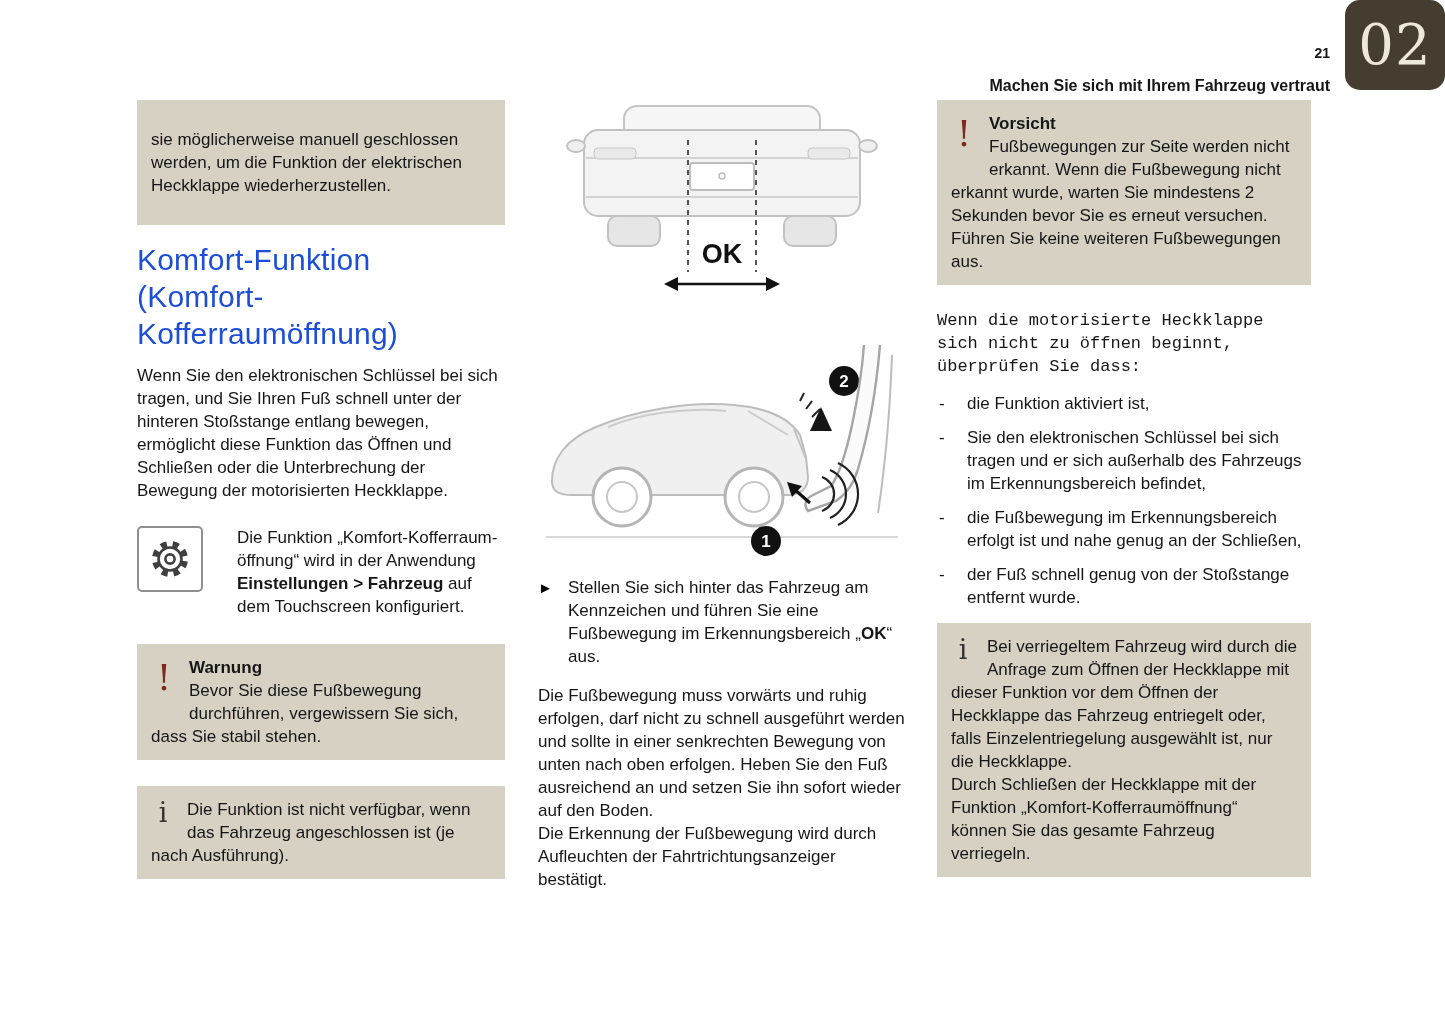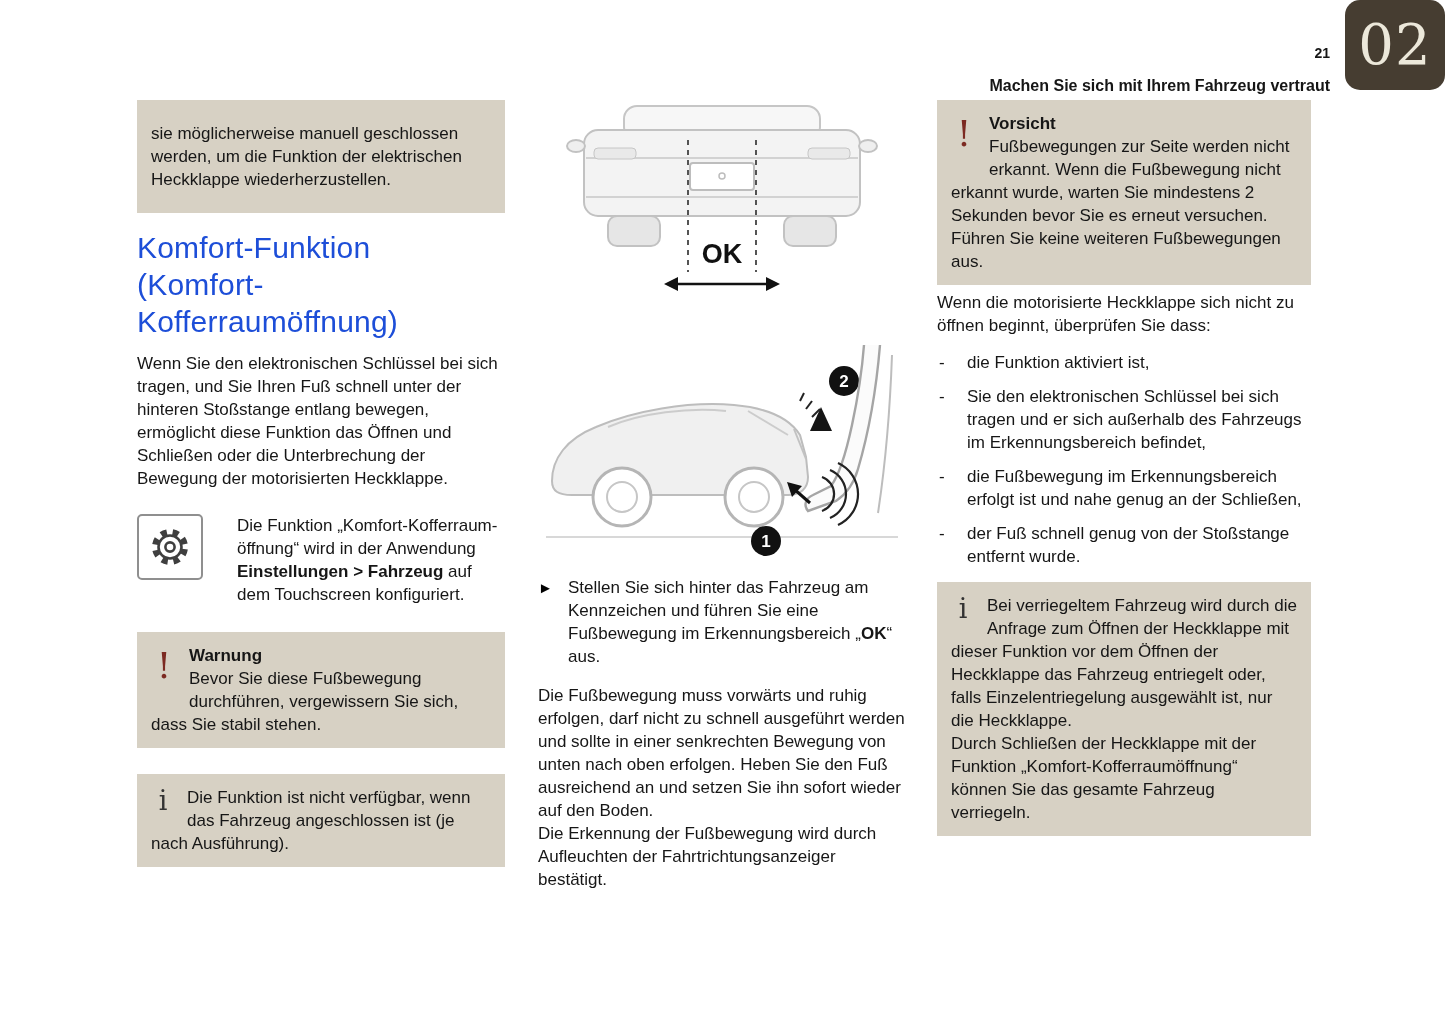--- a/index.html
+++ b/index.html
@@ -25,21 +25,21 @@
   #page-header{
     position:absolute;top:64px;right:115px;
     font-weight:700;font-size:16px;line-height:20px;text-align:center;margin-top:12px;
   }
   
   .col{position:absolute;top:100px;}
   #col-left{left:137px;width:368px;}
   #col-mid{left:538px;width:368px;}
   #col-right{left:937px;width:374px;}
 
-  .carryover-box{padding:22px 14px;margin-bottom:6px;}
+  .carryover-box{padding:28px 14px;margin-bottom:6px;}
 
   h1.section{
     font-size:30px;line-height:37px;font-weight:400;margin:16px 0 12px;
     color:#1d4ed8;letter-spacing:.2px;
   }
   p{margin:0 0 14px;}
   .preline{white-space:pre-line;}
 
   .settings-note{display:flex;gap:34px;margin:24px 0 0;}
   .gear-box{
@@ -190,21 +190,21 @@
 
 <div id="col-right" class="col">
 
   <div class="note-box tinted" style="margin-top:0;">
     <div class="icon-excl">!</div>
     <div class="box-title">Vorsicht</div>
     <div class="preline">Fußbewegungen zur Seite werden nicht erkannt. Wenn die Fußbewegung nicht erkannt wurde, warten Sie mindestens 2 Sekunden bevor Sie es erneut versuchen.
 Führen Sie keine weiteren Fußbewegungen aus.</div>
   </div>
 
-  <p style="margin-top:6px;">Wenn die motorisierte Heckklappe sich nicht zu öffnen beginnt, überprüfen Sie dass:</p>
+  <p style="margin-top:24px;font-family:Liberation Mono, monospace;">Wenn die motorisierte Heckklappe sich nicht zu öffnen beginnt, überprüfen Sie dass:</p>
 
   <div class="check-list">
     <div class="check">
       <span class="check-dash">-</span>
       <span class="check-text">die Funktion aktiviert ist,</span>
     </div>
     <div class="check">
       <span class="check-dash">-</span>
       <span class="check-text">Sie den elektronischen Schlüssel bei sich tragen und er sich außerhalb des Fahrzeugs im Erkennungsbereich befindet,</span>
     </div>

